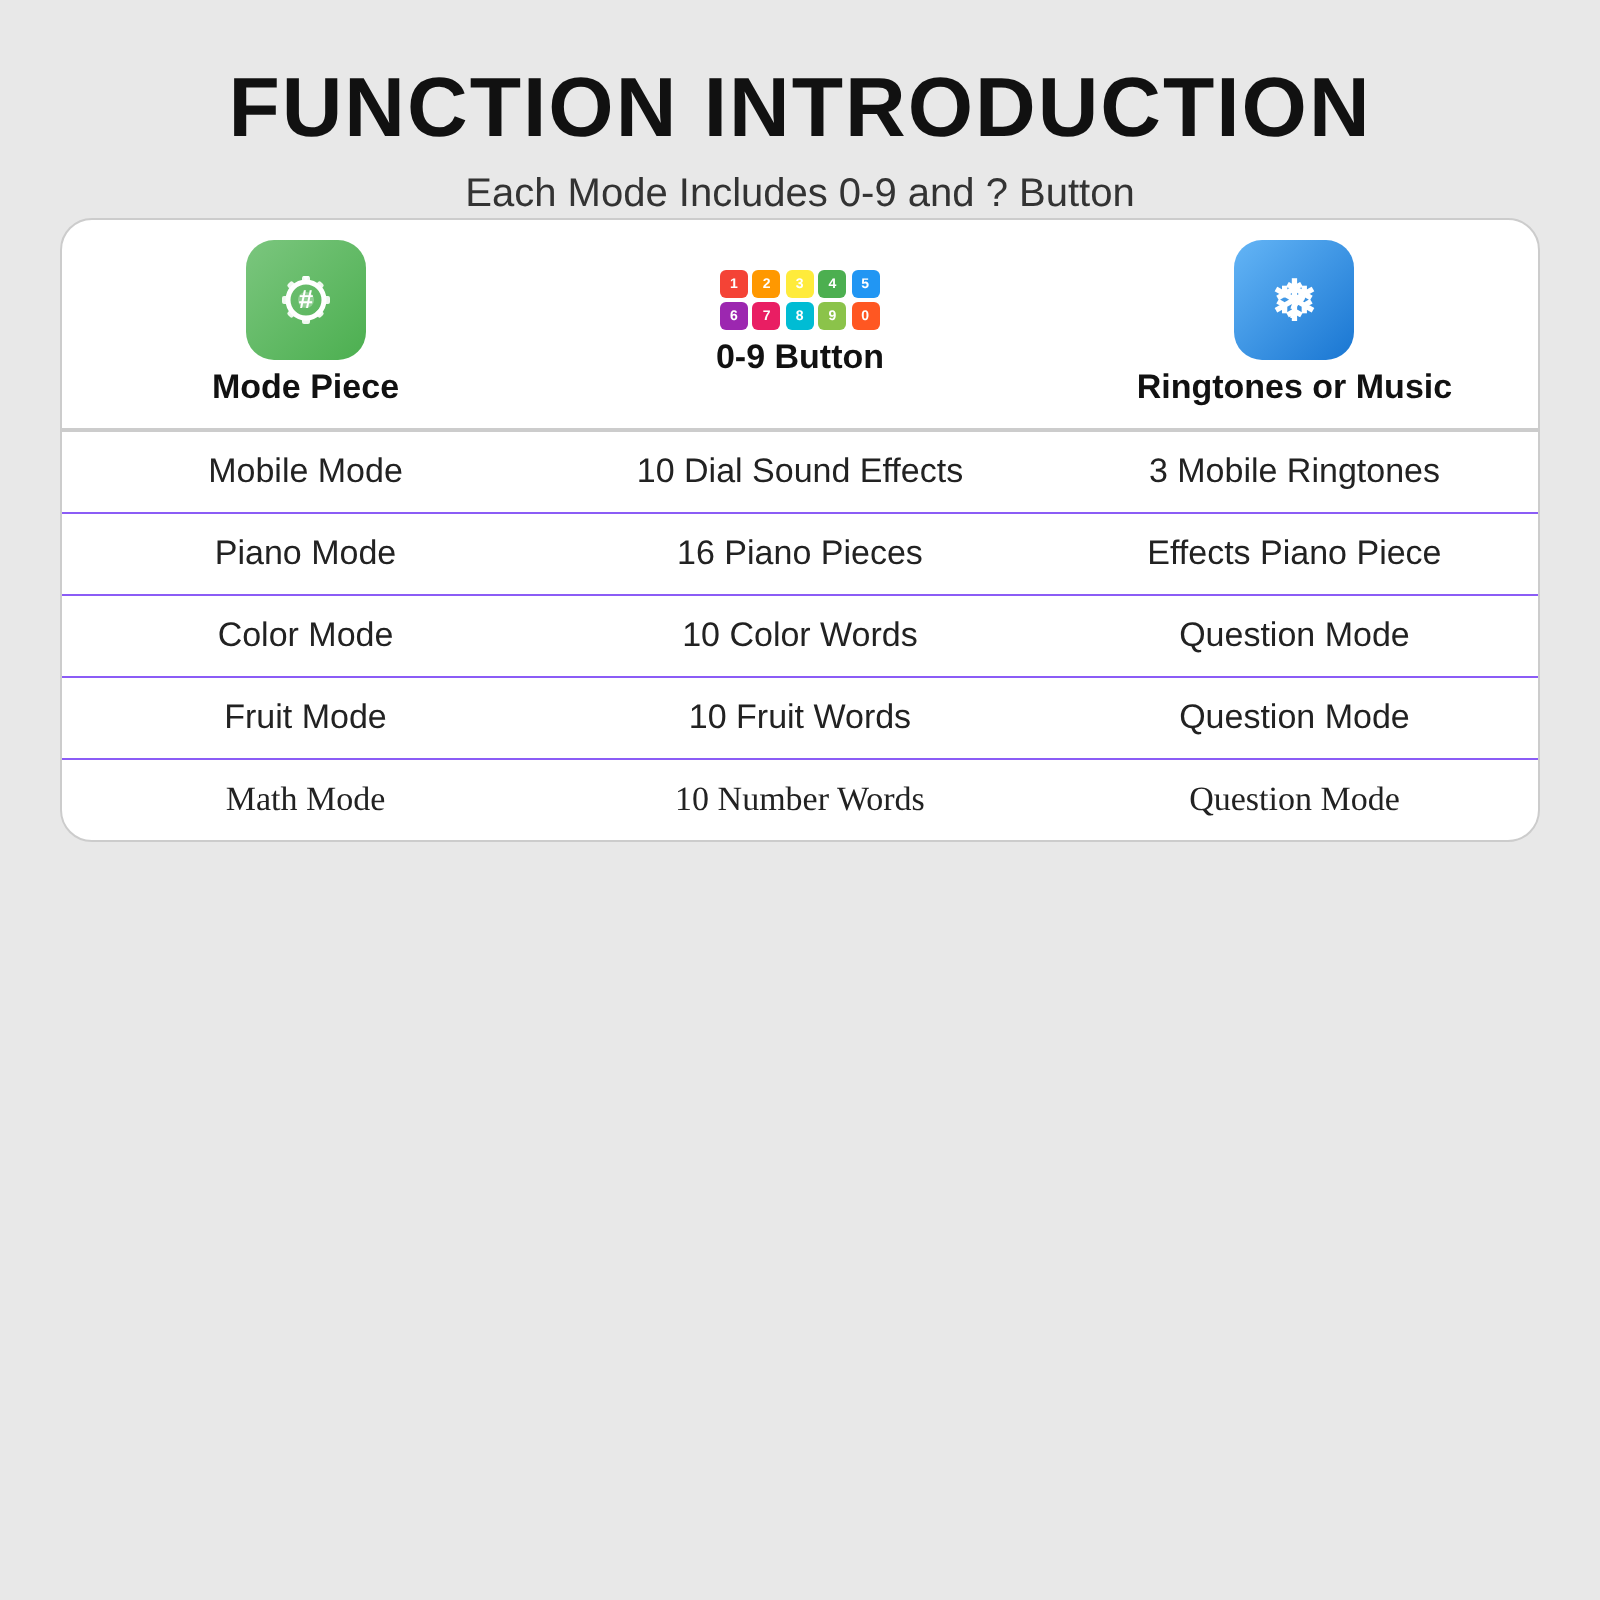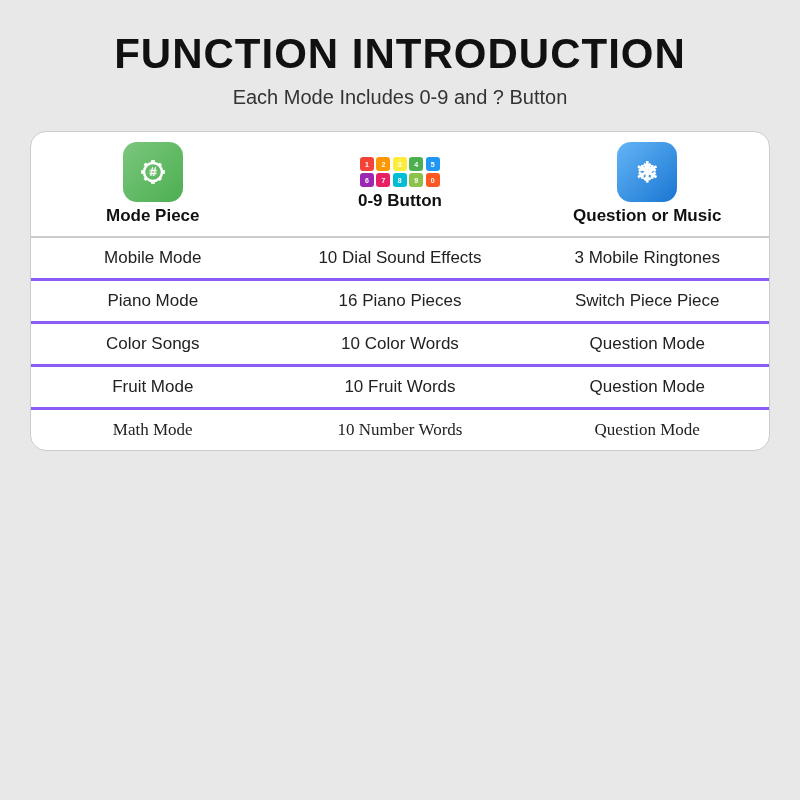--- a/index.html
+++ b/index.html
@@ -18,39 +18,38 @@
       font-size: 42px;
       font-weight: 900;
       color: #111;
       letter-spacing: 1px;
       text-align: left;
       margin-bottom: 8px;
     }
     .page-subtitle {
       font-size: 20px;
       color: #333;
-      margin-bottom: 22px;
       font-style: normal;
     }
     .table-container {
       background: white;
       border-radius: 16px;
       overflow: hidden;
       width: 100%;
       border: 1px solid #ccc;
     }
     table {
       width: 100%;
       border-collapse: collapse;
     }
     thead tr {
       border-bottom: 2px solid #ccc;
     }
     tbody tr {
-      border-bottom: 3px solid #8b5cf6;
+      border-bottom: 1px solid #8b5cf6;
     }
     tbody tr:last-child {
       border-bottom: none;
       font-family: Liberation Serif, serif;
     }
     th, td {
       padding: 10px 12px;
       text-align: center;
       vertical-align: middle;
     }
@@ -168,38 +167,38 @@
               </div>
             <span>0-9 Button</span>
           </div>
         </th>
         <th>
           <div class="icon-wrapper">
             <div class="icon-question">
               <span style="font-size:28px;">❄</span>
                 <span style="font-size:22px;position:absolute;margin-top:4px;color:white;font-weight:bold;">?</span>
             </div>
-            <span>Question or Music</span>
+            <span>Ringtones or Music</span>
           </div>
         </th>
       </tr>
     </thead>
     <tbody id="table-body">
     <tr>
           <td>Mobile Mode</td>
           <td>10 Dial Sound Effects</td>
           <td>3 Mobile Ringtones</td>
         </tr>
         <tr>
           <td>Piano Mode</td>
           <td>16 Piano Pieces</td>
-          <td>Switch Piece Piece</td>
-        </tr>
-        <tr>
-          <td>Color Songs</td>
+          <td>Effects Piano Piece</td>
+        </tr>
+        <tr>
+          <td>Color Mode</td>
           <td>10 Color Words</td>
           <td>Question Mode</td>
         </tr>
         <tr>
           <td>Fruit Mode</td>
           <td>10 Fruit Words</td>
           <td>Question Mode</td>
         </tr>
         <tr>
           <td>Math Mode</td>

